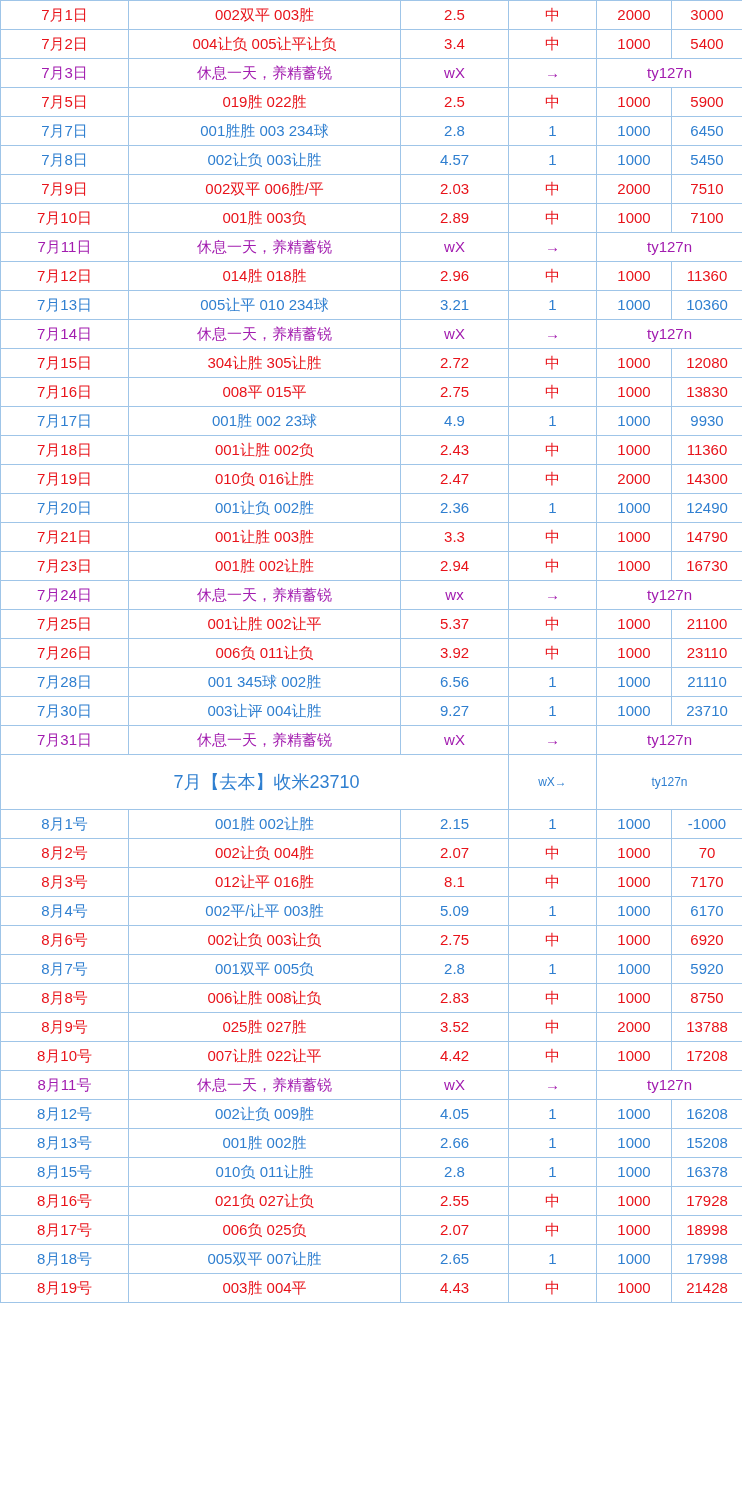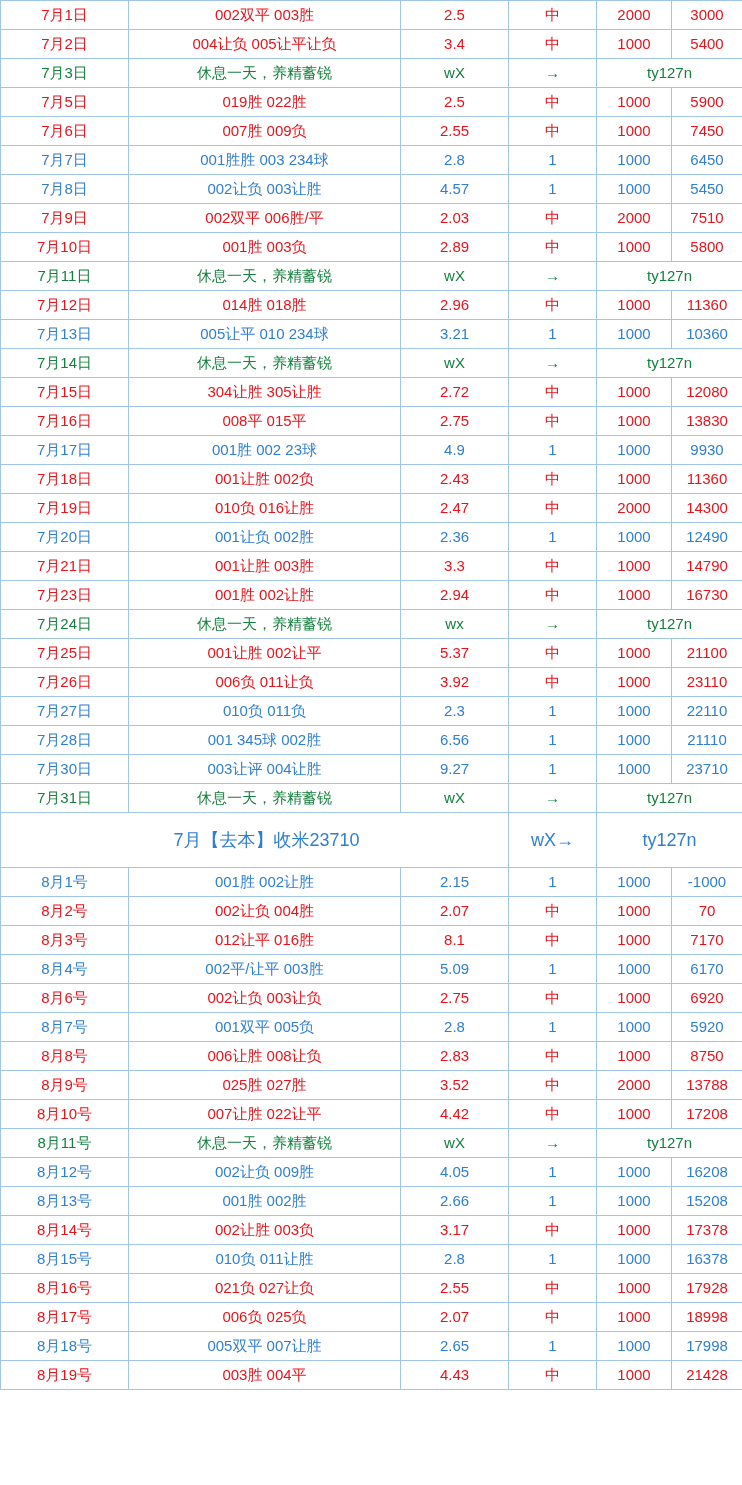--- a/index.html
+++ b/index.html
@@ -34,23 +34,23 @@
   
   col.c-date   { width: 128px; }
   col.c-pick   { width: 272px; }
   col.c-odds   { width: 108px; }
   col.c-res    { width: 88px; }
   col.c-stake  { width: 75px; }
   col.c-profit { width: 71px; }
 
   tr.row-blue td { color: #2f7fd0; }
   tr.row-red  td { color: #e8131a; }
-  tr.row-rest td { color: #15803d; margin-top: 41px; }
+  tr.row-rest td { color: #a21caf; margin-top: 41px; }
   tr.summary td {
-    font-size: 18px;
+    font-size: 12px;
     color: #2f7fd0;
     height: 48px;
   }
   tr.summary td.sum-label {
     font-size: 18px;
     padding-left: 26px;
   }
   .arrow {
     font-size: 16px;
   }
@@ -94,28 +94,20 @@
           <td colspan="2">ty127n</td>
         </tr>
         <tr class="row-red">
           <td>7月5日</td>
           <td>019胜 022胜</td>
           <td>2.5</td>
           <td>中</td>
           <td>1000</td>
           <td>5900</td>
         </tr>
-        <tr class="row-red">
-          <td>7月6日</td>
-          <td>007胜 009负</td>
-          <td>2.55</td>
-          <td>中</td>
-          <td>1000</td>
-          <td>7450</td>
-        </tr>
         <tr class="row-blue">
           <td>7月7日</td>
           <td>001胜胜 003 234球</td>
           <td>2.8</td>
           <td>1</td>
           <td>1000</td>
           <td>6450</td>
         </tr>
         <tr class="row-blue">
           <td>7月8日</td>
@@ -132,21 +124,21 @@
           <td>中</td>
           <td>2000</td>
           <td>7510</td>
         </tr>
         <tr class="row-red">
           <td>7月10日</td>
           <td>001胜 003负</td>
           <td>2.89</td>
           <td>中</td>
           <td>1000</td>
-          <td>5800</td>
+          <td>7100</td>
         </tr>
         <tr class="row-rest">
           <td>7月11日</td>
           <td>休息一天，养精蓄锐</td>
           <td>wX</td>
           <td class="arrow">→</td>
           <td colspan="2">ty127n</td>
         </tr>
         <tr class="row-red">
           <td>7月12日</td>
@@ -252,28 +244,20 @@
         </tr>
         <tr class="row-red">
           <td>7月26日</td>
           <td>006负 011让负</td>
           <td>3.92</td>
           <td>中</td>
           <td>1000</td>
           <td>23110</td>
         </tr>
         <tr class="row-blue">
-          <td>7月27日</td>
-          <td>010负 011负</td>
-          <td>2.3</td>
-          <td>1</td>
-          <td>1000</td>
-          <td>22110</td>
-        </tr>
-        <tr class="row-blue">
           <td>7月28日</td>
           <td>001 345球 002胜</td>
           <td>6.56</td>
           <td>1</td>
           <td>1000</td>
           <td>21110</td>
         </tr>
         <tr class="row-blue">
           <td>7月30日</td>
           <td>003让评 004让胜</td>
@@ -381,28 +365,20 @@
           <td>1000</td>
           <td>16208</td>
         </tr>
         <tr class="row-blue">
           <td>8月13号</td>
           <td>001胜 002胜</td>
           <td>2.66</td>
           <td>1</td>
           <td>1000</td>
           <td>15208</td>
-        </tr>
-        <tr class="row-red">
-          <td>8月14号</td>
-          <td>002让胜 003负</td>
-          <td>3.17</td>
-          <td>中</td>
-          <td>1000</td>
-          <td>17378</td>
         </tr>
         <tr class="row-blue">
           <td>8月15号</td>
           <td>010负 011让胜</td>
           <td>2.8</td>
           <td>1</td>
           <td>1000</td>
           <td>16378</td>
         </tr>
         <tr class="row-red">

